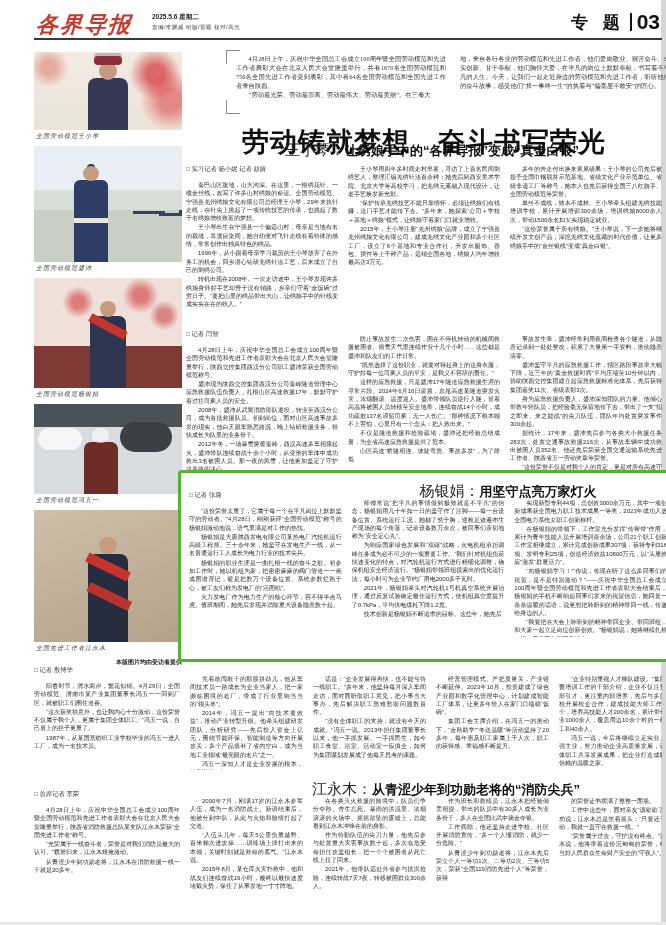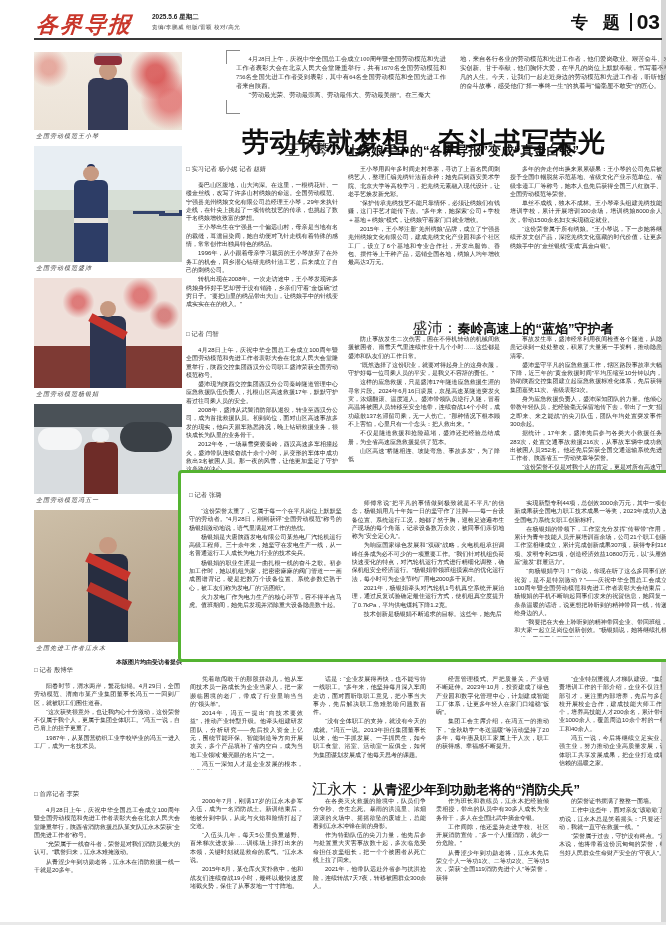--- a/index.html
+++ b/index.html
@@ -204,25 +204,20 @@
         </div>
         <div class="col">
           <p>多年的奔走付出换来累累硕果：王小琴的公司先后被授予全国巾帼脱贫示范基地、省级文化产业示范单位、省级非遗工厂等称号，她本人也先后获得全国三八红旗手、全国劳动模范等荣誉。</p>
           <p>单丝不成线，独木不成林。王小琴牵头组建羌绣技能培训学校，累计开展培训300余场，培训绣娘8000余人次，带动1500余名妇女实现稳定就业。</p>
           <p>“这份荣誉属于所有绣娘。”王小琴说，下一步她将继续开发文创产品，深挖羌绣文化蕴藏的时代价值，让更多绣娘手中的“金丝银线”变成“真金白银”。</p>
         </div>
       </div>
   </section>
 
   <section class="art2">
-    <div class="headline-wrap">
-      <h3 class="art-headline">
-        <span class="hn">盛沛：</span><span class="ht">秦岭高速上的“蓝焰”守护者</span>
-      </h3>
-    </div>
     <div class="cols">
         <div class="col">
           <div class="byline">□ 记者 闫智</div>
           <p>4月28日上午，庆祝中华全国总工会成立100周年暨全国劳动模范和先进工作者表彰大会在北京人民大会堂隆重举行，陕西交控集团西汉分公司职工盛沛荣获全国劳动模范称号。</p>
           <p>盛沛现为陕西交控集团西汉分公司秦岭隧道管理中心应急救援队伍负责人，扎根山区高速救援17年，默默守护着过往司乘人员的安全。</p>
           <p>2008年，盛沛从武警消防部队退役，转业至西汉分公司，成为首批救援队员。初到岗位，面对山区高速事故多发的现实，他白天跟车熟悉路况，晚上钻研救援业务，很快成长为队里的业务骨干。</p>
           <p>2012年冬，一场暴雪突袭秦岭，西汉高速多车相撞起火，盛沛带队连续奋战十余个小时，从变形的车体中成功救出3名被困人员。那一夜的风雪，让他更加坚定了守护这条路的决心。</p>
         </div>
         <div class="col">
           <p>防止事故发生二次伤害，困在不停机转动的机械间救援被困者、雨雪天气里连续作业十几个小时……这些都是盛沛和队友们的工作日常。</p>
@@ -236,20 +231,25 @@
           <p>盛沛坚守平凡的应急救援工作，辖区路段事故率大幅下降，近三年的“黄金救援时间”平均压缩至10分钟以内，协助陕西交控集团建立起应急救援标准化体系，先后获得集团嘉奖11次、省级表彰3次。</p>
           <p>身为应急救援负责人，盛沛深知团队的力量。他倾心带教年轻队员，把经验毫无保留地传下去，带出了一支“招之即来、来之能战”的尖刀队伍，团队年均处置突发事件300余起。</p>
           <p>据统计，17年来，盛沛先后参与各类大小救援任务283次，处置交通事故救援216次，从事故车辆中成功救出被困人员352名。他还先后荣获全国交通运输系统先进工作者、陕西省五一劳动奖章等荣誉。</p>
           <p>“这份荣誉不仅是对我个人的肯定，更是对所有高速守护者的褒奖。”盛沛表示，自己将继续坚守在秦岭深处，“守上这条路，就是守住司乘背后万千家庭的团圆！”</p>
         </div>
       </div>
   </section>
 
   <div class="greenbox">
     <section class="art3">
+      <div class="headline-wrap">
+        <h3 class="art-headline">
+          <span class="hn">杨银娟：</span><span class="ht">用坚守点亮万家灯火</span>
+        </h3>
+      </div>
       <div class="cols">
           <div class="col">
             <div class="byline">□ 记者 张璐</div>
             <p>“这份荣誉太重了，它属于每一个在平凡岗位上默默坚守的劳动者。”4月28日，刚刚获评“全国劳动模范”称号的杨银娟激动地说，语气里满是对工作的热忱。</p>
             <p>杨银娟是大唐陕西发电有限公司某热电厂汽轮机运行高级工程师。三十余年来，她坚守在发电生产一线，从一名普通运行工人成长为电力行业的技术尖兵。</p>
             <p>杨银娟的职业生涯是一曲扎根一线的奋斗之歌。初参加工作时，她以机组为家，把密密麻麻的阀门管道一一画成图谱背记，硬是把数万个设备位置、系统参数烂熟于心，被工友们称为发电厂的“活图纸”。</p>
             <p>火力发电厂作为电力生产的核心环节，容不得半点马虎。值班期间，她先后发现并消除重大设备隐患数十起。</p>
           </div>
           <div class="col">
             <p>师傅常说“把平凡的事情做到极致就是不平凡”的信念，杨银娟用几十年如一日的坚守作了注脚——每一台设备位置、系统运行工况，她都了然于胸，巡检足迹遍布生产现场的每个角落，记录设备数万余次，被同事们亲切地称为“安全定心丸”。</p>

